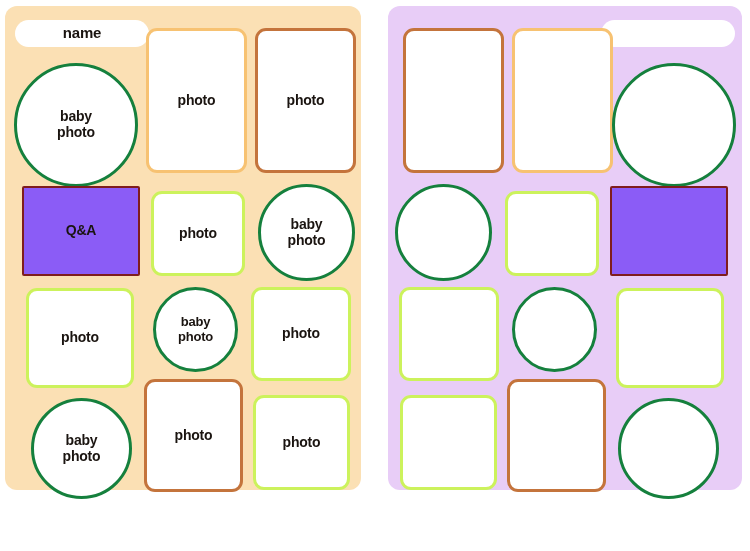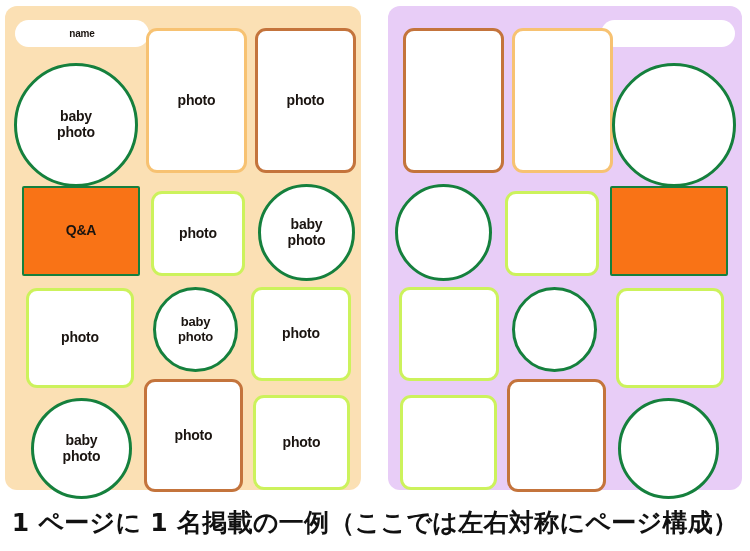--- a/index.html
+++ b/index.html
@@ -21,32 +21,32 @@
         text-align:center;line-height:1.12;}
 
   .rect{border-radius:11px;}
   .circle{border-radius:50%;}
 
   
   .b-orange{border:3px solid #f7c272;}
   .b-brown{border:3px solid #c4743c;}
   .b-pink{border:3px solid #15803d;}
   .b-green{border:3px solid #ccf25c;}
-  .b-blue{border:2px solid #15803d;background:#f97316;}
+  .b-blue{border:2px solid #7f1d1d;background:#8b5cf6;}
   .b-none{border:none;}
 
   .pill{border-radius:999px;}
 
   .lbl{
     font-weight:bold;color:#1a1410;
     font-size:14px;letter-spacing:-0.2px;
     font-family:"Liberation Sans","DejaVu Sans",sans-serif;
   }
   .lbl-sm{font-size:13px;}
-  .lbl-name{font-size:10px;}
+  .lbl-name{font-size:15px;}
   .two-line{white-space:pre-line;}
 
   .caption{
     position:absolute;left:0;top:497px;width:750px;height:50px;
     display:flex;align-items:center;justify-content:center;
     font-size:25px;font-weight:bold;color:#111111;
     font-family:"DejaVu Sans","Liberation Sans",sans-serif;
     letter-spacing:0.3px;white-space:nowrap;
   }
 </style>
@@ -110,15 +110,14 @@
 
     <div class="slot rect b-green" style="left:228px;top:282px;width:108px;height:100px;"></div>
 
     <div class="slot rect b-green" style="left:12px;top:389px;width:97px;height:95px;"></div>
 
     <div class="slot rect b-brown" style="left:119px;top:373px;width:99px;height:113px;"></div>
 
     <div class="slot circle b-pink" style="left:230px;top:392px;width:101px;height:101px;"></div>
   </div>
 
-  <div class="caption">1 ページに 1 名掲載の一例（ここでは左右対称にページ構成）</div>
 
 </div>
 
 </body></html>

